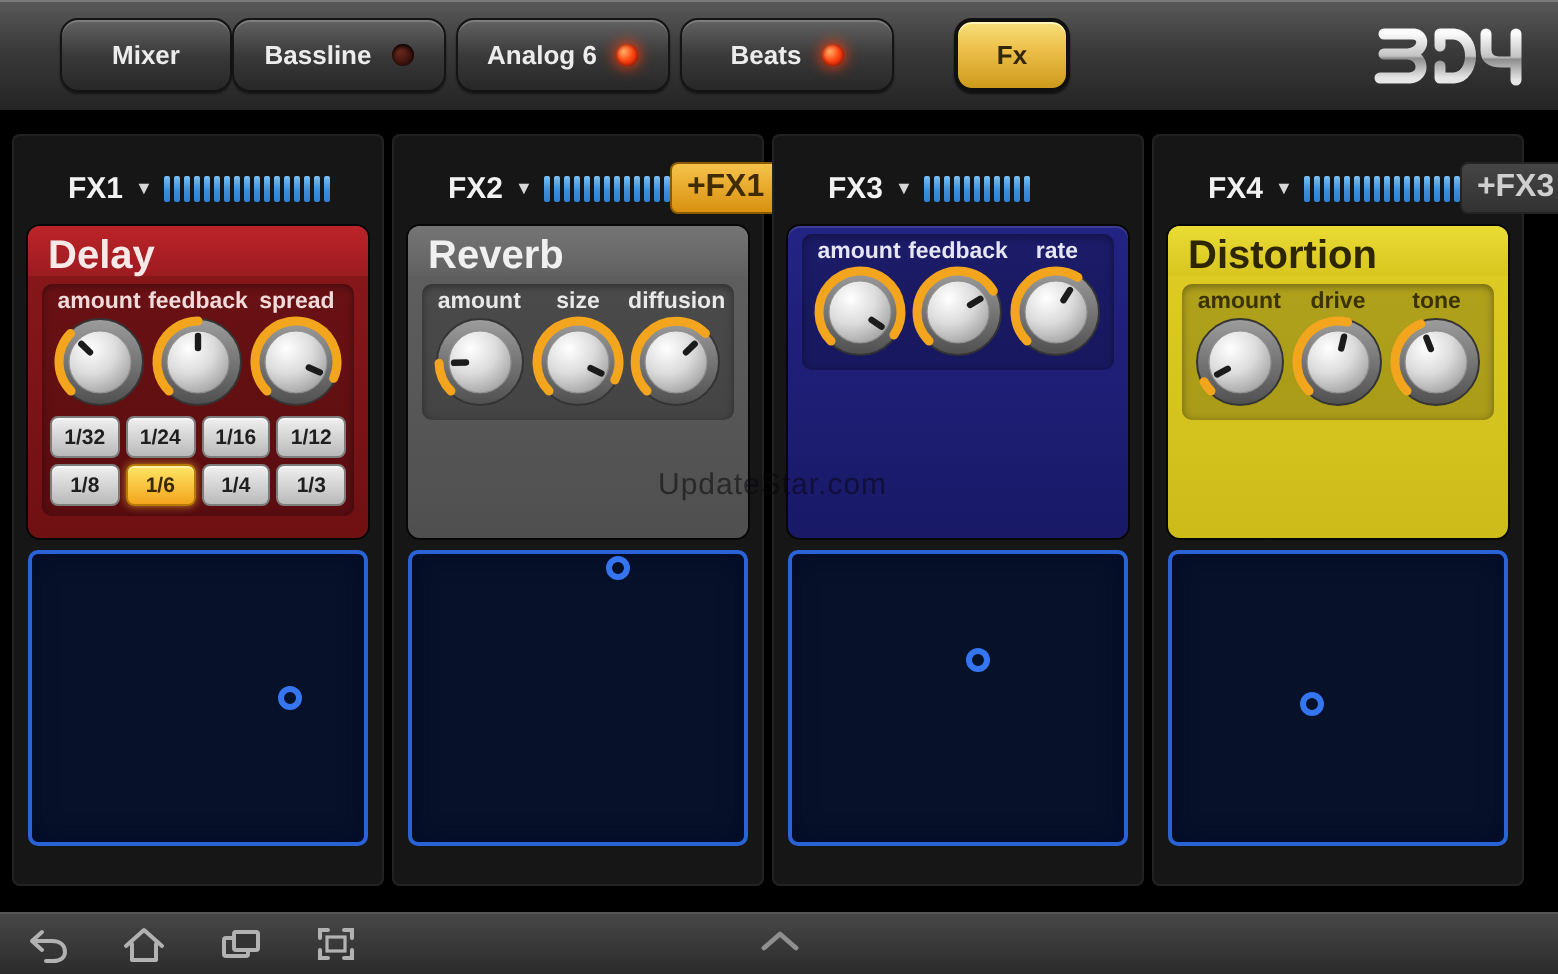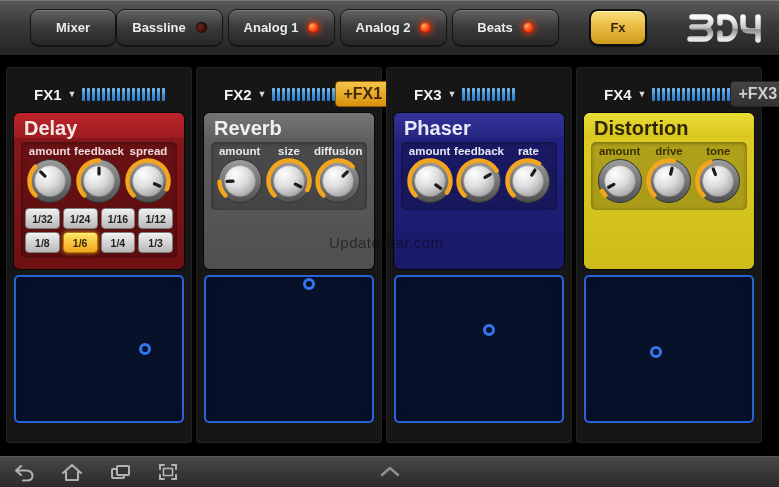--- a/index.html
+++ b/index.html
@@ -123,25 +123,21 @@
 <div class="screen">
   <header class="topbar" id="topbar">
       <div class="tbtn" style="width: 86px; margin-left: 22px;">
         <span class="lbl">Mixer</span>
       </div>
       <div class="tbtn" style="width: 107px; ">
         <span class="lbl">Bassline</span>
         <span class="led led-off"></span>
       </div>
       <div class="tbtn" style="width: 107px; margin-left: 5px;">
-        <span class="lbl">Analog 1</span>
-        <span class="led led-on"></span>
-      </div>
-      <div class="tbtn" style="width: 107px; margin-left: 5px;">
-        <span class="lbl">Analog 2</span>
+        <span class="lbl">Analog 6</span>
         <span class="led led-on"></span>
       </div>
       <div class="tbtn" style="width: 107px; margin-left: 5px;">
         <span class="lbl">Beats</span>
         <span class="led led-on"></span>
       </div>
       <div class="tbtn gold" style="width: 58px; margin-left: 30px;">
         <span class="lbl">Fx</span>
       </div>
       <div class="logo">
@@ -310,21 +306,20 @@
             <i></i>
             <i></i>
             <i></i>
             <i></i>
             <i></i>
             <i></i>
             <i></i>
           </div>
         </div>
         <div class="panel theme-navy">
-          <div class="ptitle">Phaser</div>
           <div class="inset">
             <div class="lrow">
               <span>amount</span>
               <span>feedback</span>
               <span>rate</span>
             </div>
             <div class="krow">
               <div>
                 <svg width="48" height="48" viewBox="0 0 48 48">
                   <circle cx="24" cy="24" r="21.5" fill="url(#bez)" stroke="#343434" stroke-width="1"></circle>

